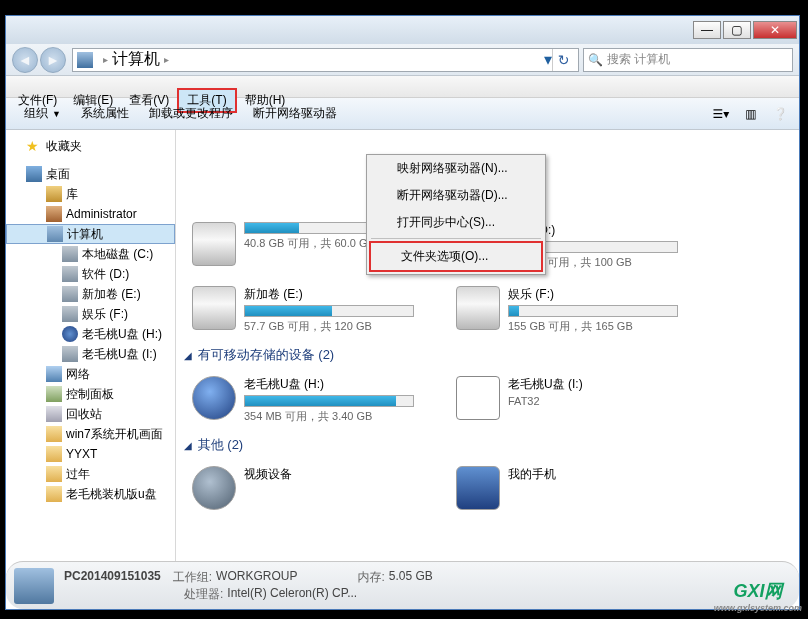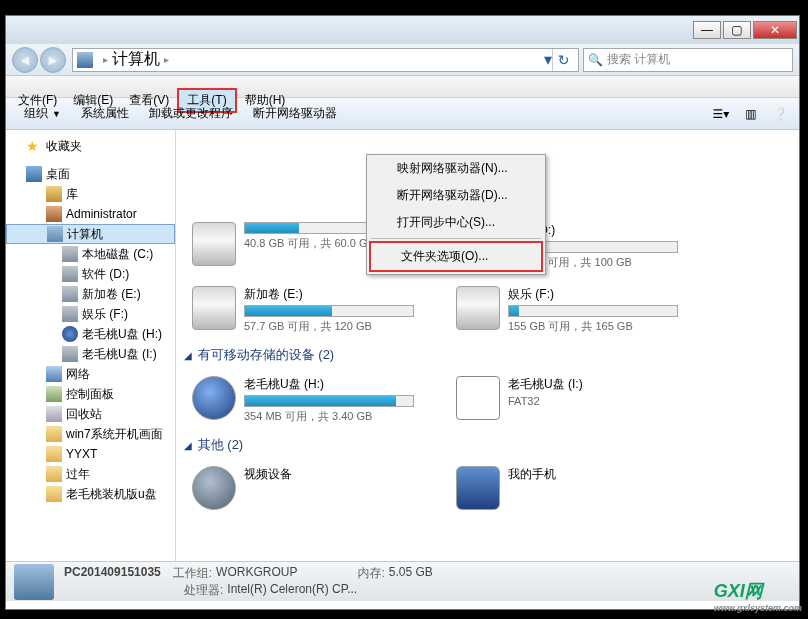--- a/index.html
+++ b/index.html
@@ -55,26 +55,26 @@
 .drive-icon.docicon { background: #fff; border: 1px solid #888; }
 .drive-info { flex: 1; font-size: 12px; }
 .drive-name { color: #000; margin-bottom: 2px; }
 .drive-bar { width: 170px; height: 12px; border: 1px solid #a8a8a8; background: #f0f0f0; margin-bottom: 2px; position: relative; }
 .drive-fill { height: 100%; background: linear-gradient(#40b8e8, #2090c0); }
 .drive-stat { color: #666; font-size: 11px; }
 .dropdown { position: absolute; left: 190px; top: 0; width: 180px; background: #f0f0f0; border: 1px solid #a0a0a0; box-shadow: 2px 2px 4px rgba(0,0,0,0.3); z-index: 100; font-size: 12px; margin-top: 24px; }
 .dditem { padding: 5px 10px 5px 30px; }
 .dditem.hl { border: 2px solid #e03030; margin: 2px; }
 .ddsep { height: 1px; background: #c0c0c0; margin: 2px 4px; }
-.statusbar { height: 40px; background: linear-gradient(#f4f6f8, #e0e4e8); border-top: 1px solid #c8c8c8; display: flex; align-items: center; padding: 4px 8px; font-size: 12px; }
+.statusbar { height: 48px; background: linear-gradient(#f4f6f8, #e0e4e8); border-top: 1px solid #c8c8c8; display: flex; align-items: center; padding: 4px 8px; font-size: 12px; border-radius: 17px; }
 .sb-icon { width: 40px; height: 36px; background: linear-gradient(#a0c0e0,#5078a0); margin-right: 10px; border-radius: 3px; }
 .sb-text { flex: 1; color: #444; }
 .sb-text .row { display: flex; }
 .sb-text .lbl { color: #666; margin-right: 4px; }
-.watermark { position: absolute; right: 6px; bottom: 6px; font-size: 18px; font-weight: bold; color: #12a060; font-style: italic; }
+.watermark { position: absolute; right: 6px; bottom: 6px; font-size: 18px; font-weight: bold; color: #12a060; font-style: italic; text-align: center; }
 .watermark .sub { font-size: 9px; color: #888; display: block; }
 </style>
 </head>
 <body>
 
 <div class="window">
   <div class="titlebar">
     <div class="winbtn">—</div>
     <div class="winbtn">▢</div>
     <div class="winbtn close">✕</div>

